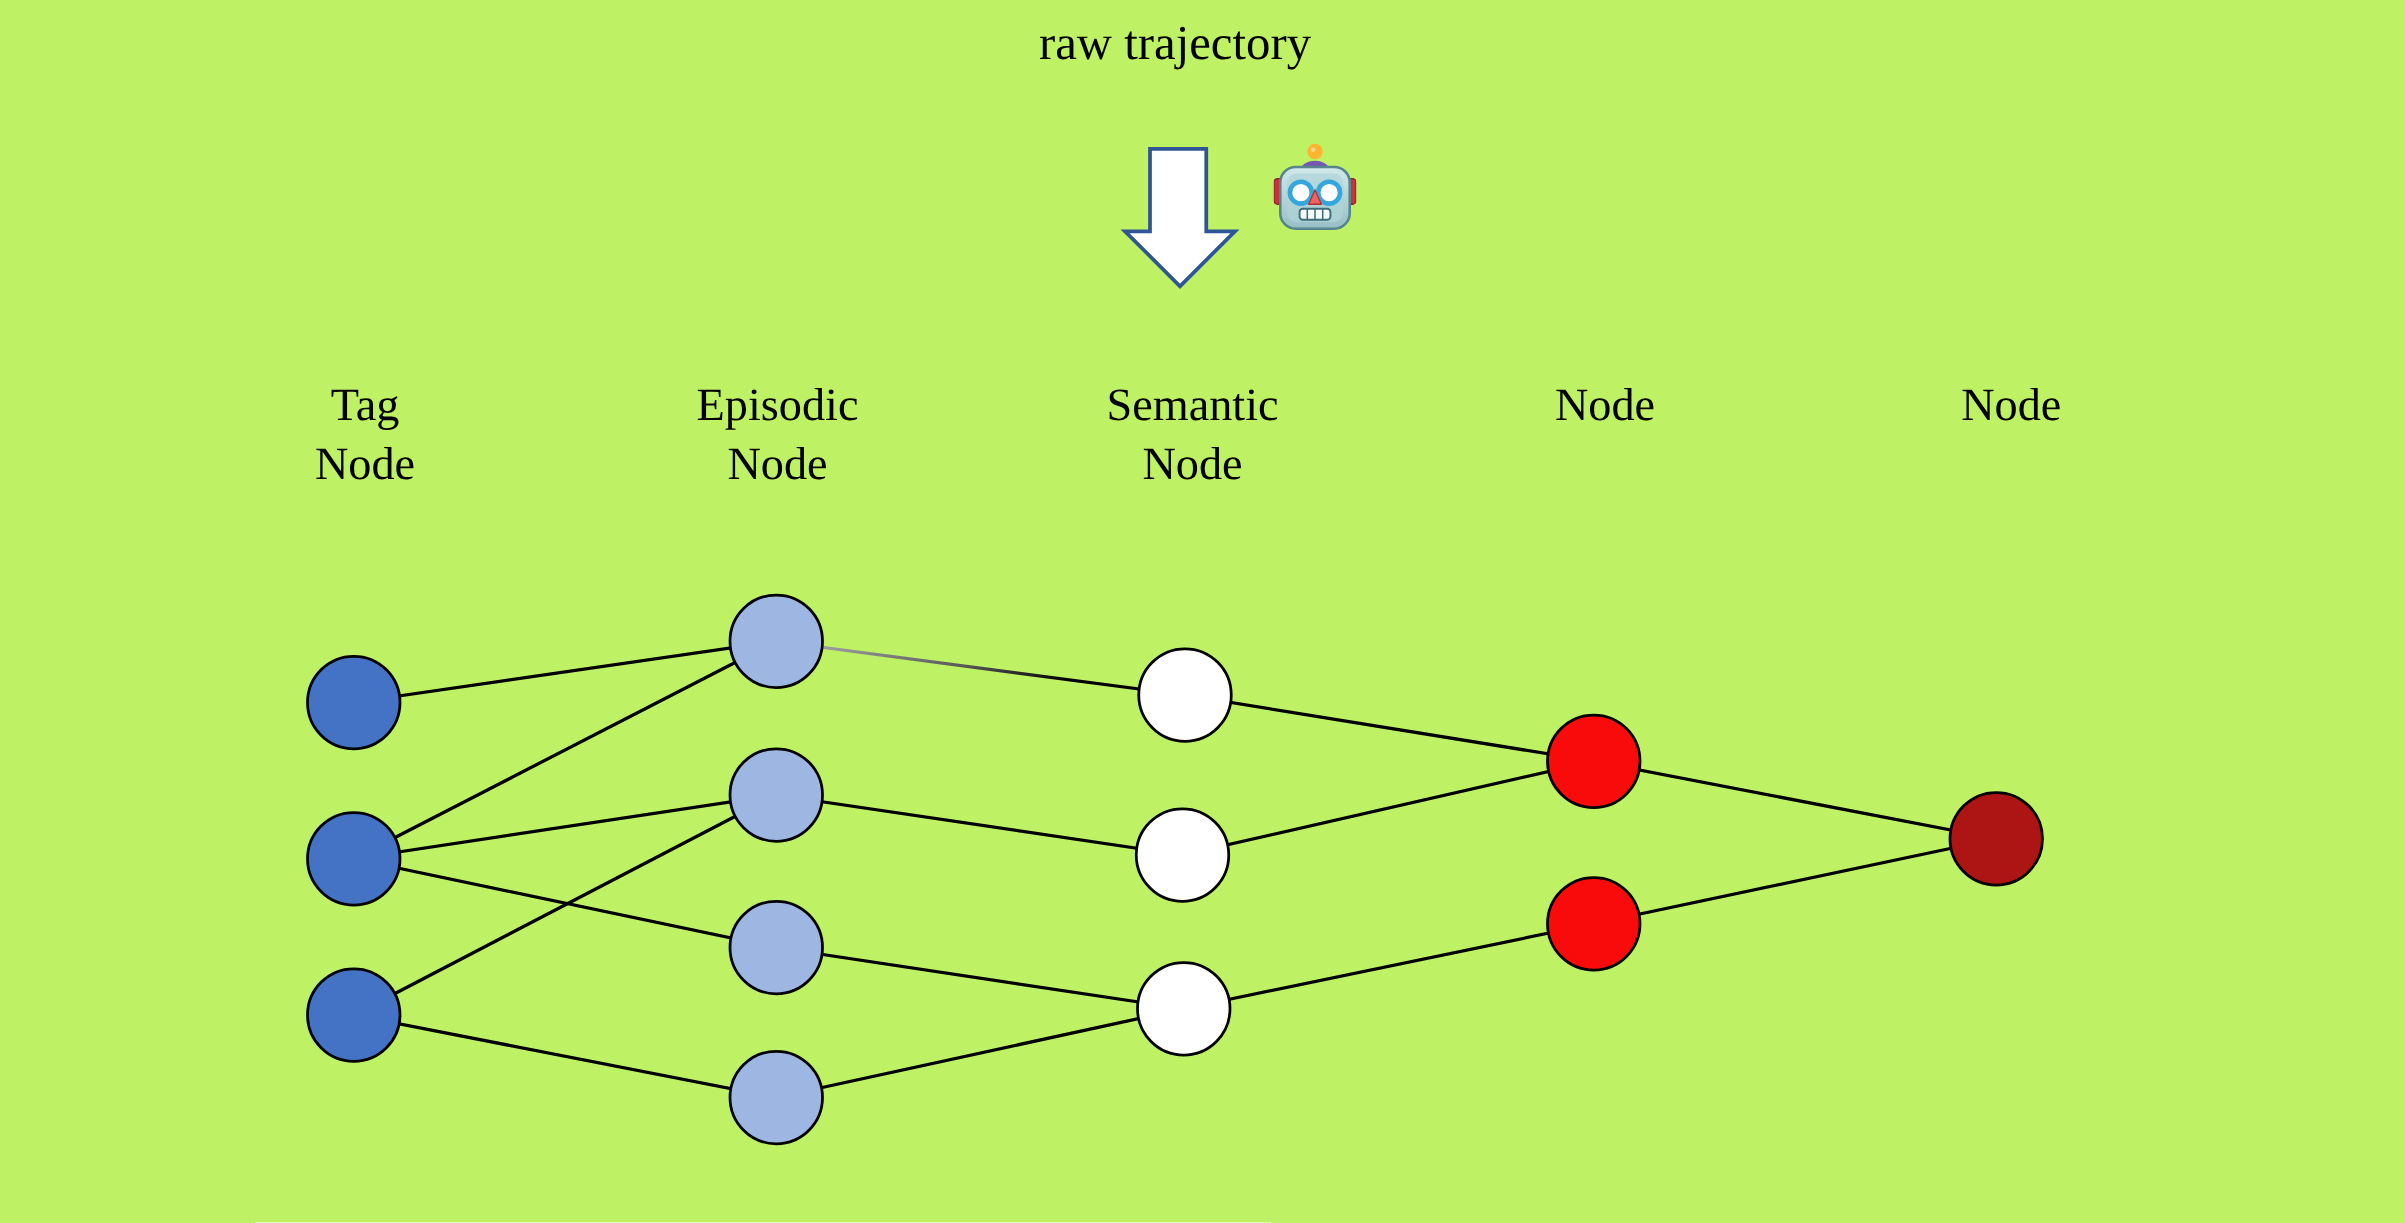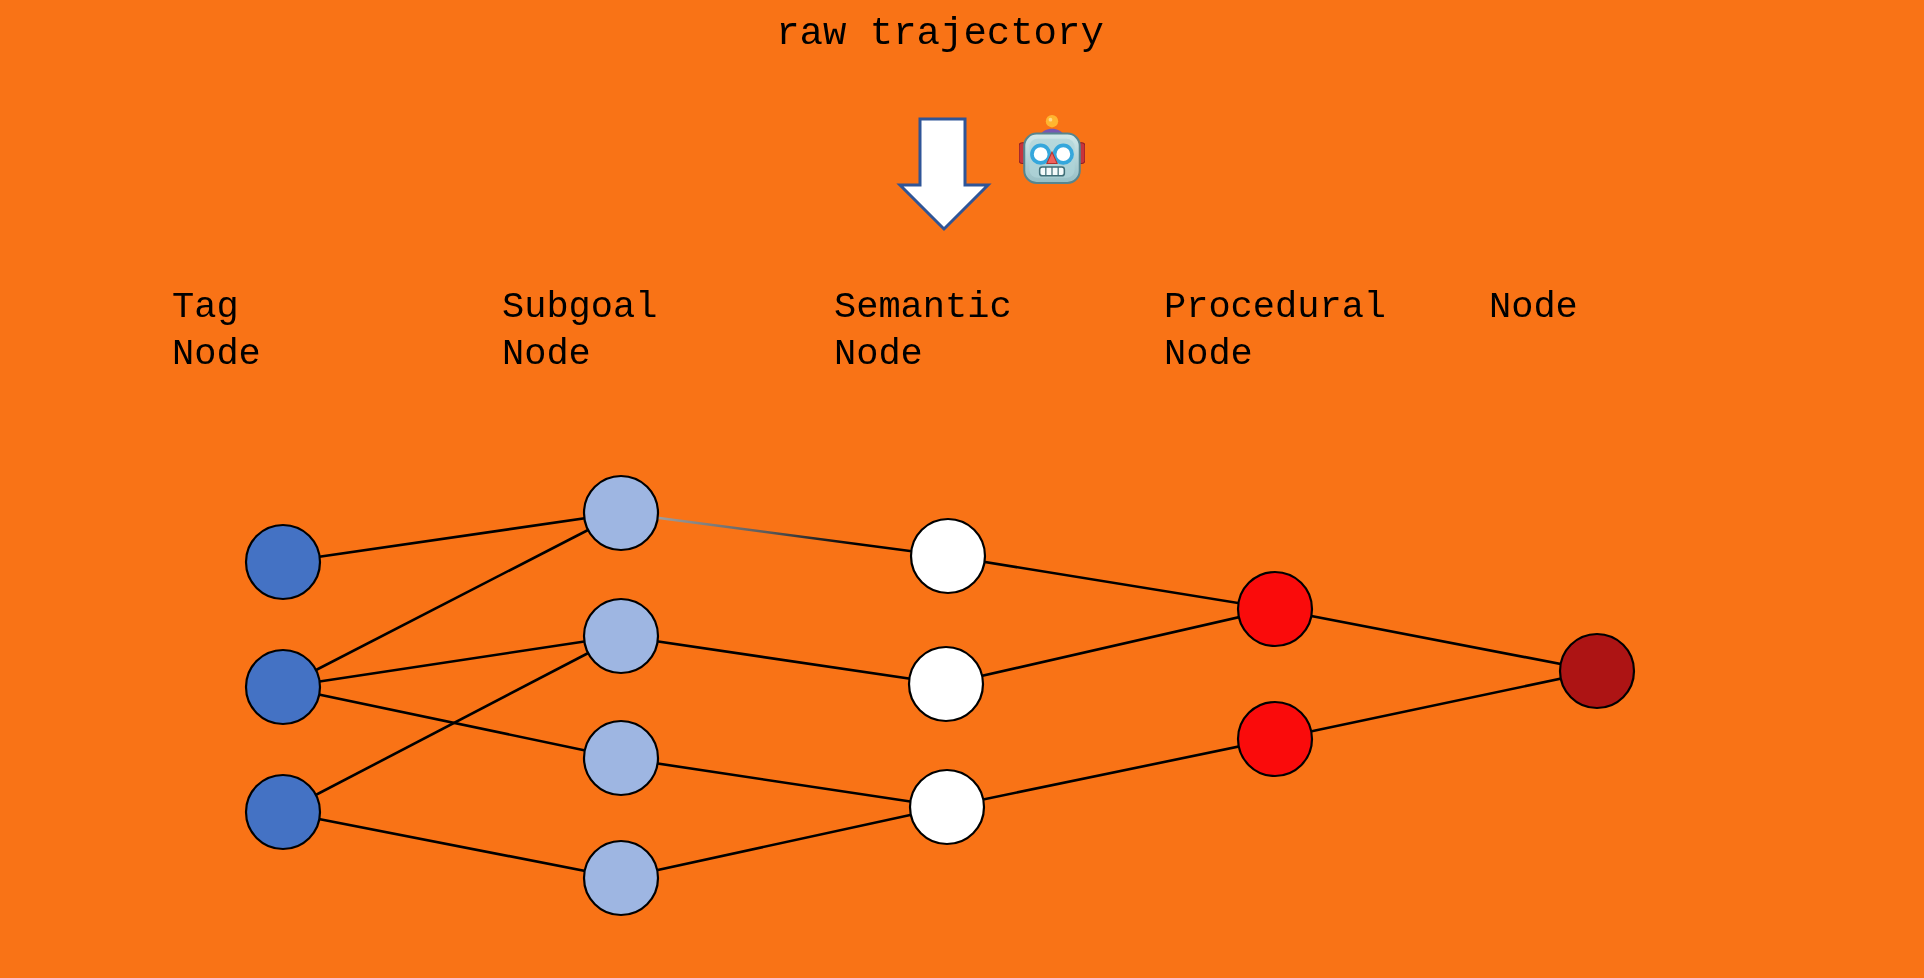--- a/index.html
+++ b/index.html
@@ -1,37 +1,38 @@
 <!DOCTYPE html>
 <html><head>
 <meta charset="utf-8">
 <style>
   html, body { margin: 0; padding: 0; background: #ffffff; }
   .canvas {
     position: relative;
     width: 1924px;
     height: 978px;
-    background: #f97316;
+    background: #bef264;
     overflow: hidden;
-    font-family: Liberation Mono, monospace;
+    font-family: Liberation Serif, serif;
   }
   .diagram-title {
     position: absolute;
     top: 12px;
     left: 940px;
     transform: translateX(-50%);
     font-size: 39px;
     color: #000000;
     white-space: nowrap;
   }
   .col-header {
     position: absolute;
-    top: 284px;
+    top: 301px;
     width: 240px;
     margin-left: -120px;
+    text-align: center;
     font-size: 37px;
     line-height: 47px;
     color: #000000;
   }
   .col-header span { display: block; }
   .abs-svg { position: absolute; left: 0; top: 0; }
 </style>
 </head>
 <body>
 
@@ -64,29 +65,28 @@
     <line x1="26" y1="52.5" x2="26" y2="61" stroke="#3E6E77" stroke-width="1.2"></line>
     <line x1="32" y1="52.5" x2="32" y2="61" stroke="#3E6E77" stroke-width="1.2"></line>
     <line x1="38" y1="52.5" x2="38" y2="61" stroke="#3E6E77" stroke-width="1.2"></line>
   </svg>
 
   <div class="col-header" style="left: 292px;">
     <span>Tag</span>
     <span>Node</span>
   </div>
   <div class="col-header" style="left: 622px;">
-    <span>Subgoal</span>
+    <span>Episodic</span>
     <span>Node</span>
   </div>
   <div class="col-header" style="left: 954px;">
     <span>Semantic</span>
     <span>Node</span>
   </div>
   <div class="col-header" style="left: 1284px;">
-    <span>Procedural</span>
     <span>Node</span>
   </div>
   <div class="col-header" style="left: 1609px;">
     <span>Node</span>
   </div>
 
   <svg class="abs-svg" width="1924" height="978" viewBox="0 0 1924 978">
     <defs>
         <linearGradient id="fadeGrad6" gradientUnits="userSpaceOnUse" x1="621" y1="513" x2="948" y2="556">
           <stop offset="0" stop-color="#B5B5B5"></stop>

